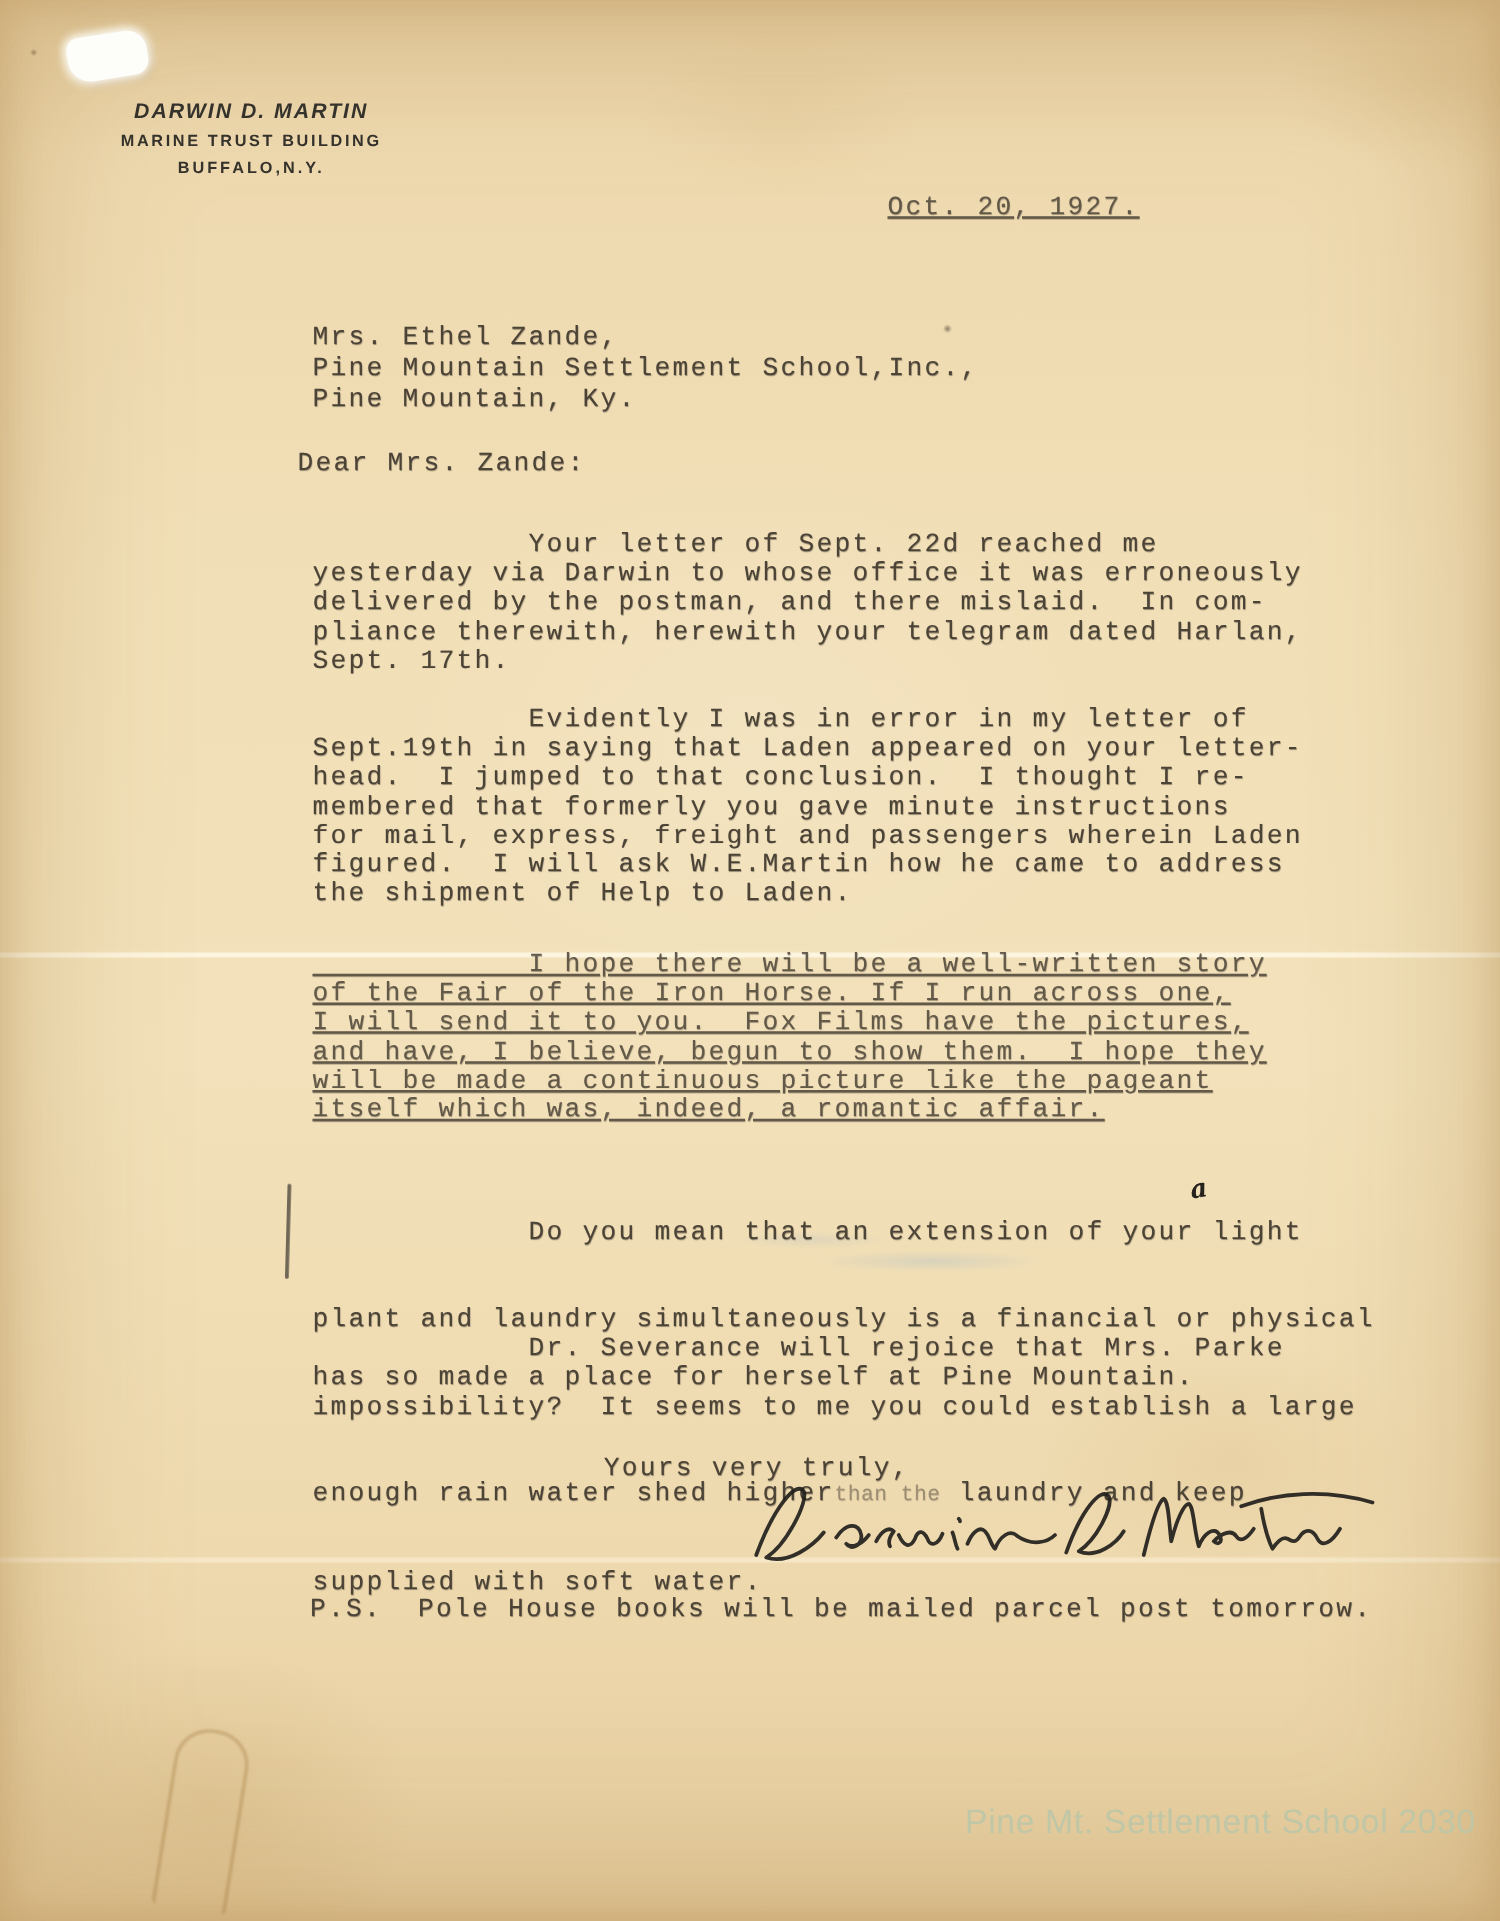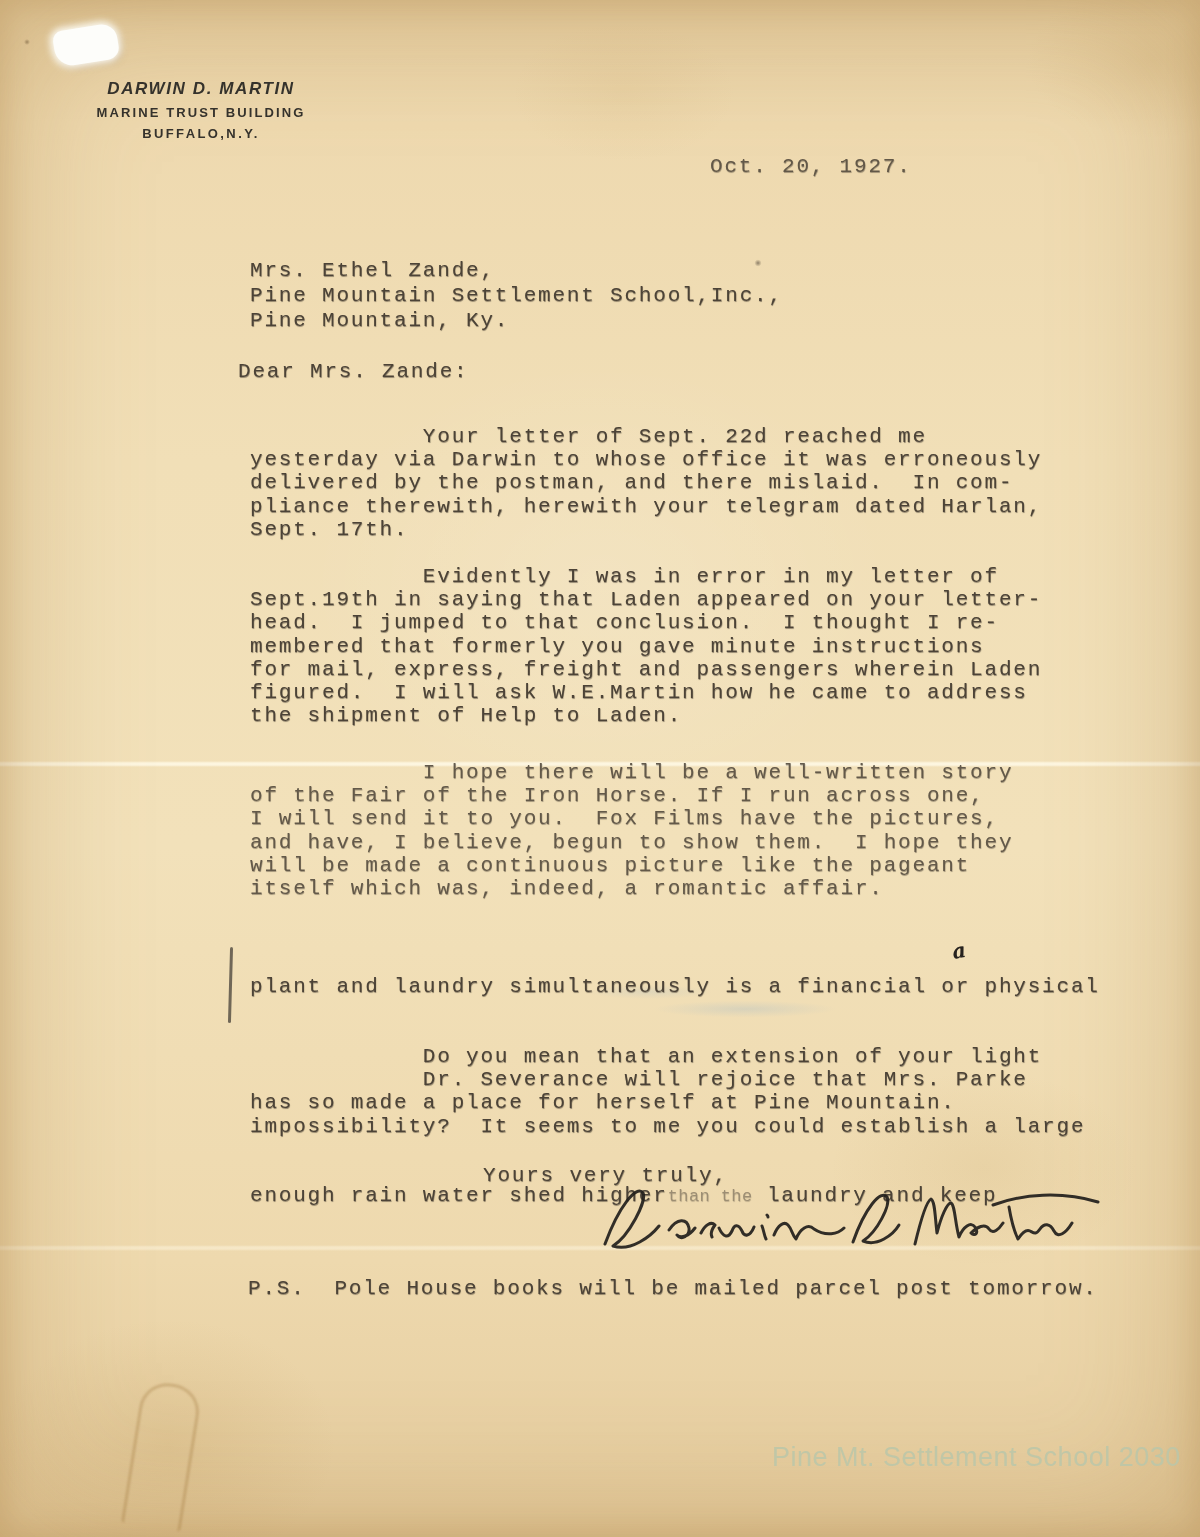--- a/index.html
+++ b/index.html
@@ -30,21 +30,21 @@
       inset 0 0 28px 6px rgba(160,115,55,.22);
   }
 
   .type{
     position:absolute;
     font-family:"Liberation Mono","DejaVu Sans Mono",monospace;
     font-size:21px;line-height:23.2px;letter-spacing:1.8px;
     color:#4c4337;white-space:pre;
     text-shadow:0.4px 0.6px 0.7px rgba(76,67,55,.55);
   }
-  .faded{opacity:.86;}
+  .faded{opacity:.86;text-decoration:underline;}
 
   .letterhead{
     position:absolute;left:55px;top:76px;width:292px;text-align:center;
     color:#35322c;
   }
   .lh1{font-size:17px;font-weight:bold;letter-spacing:1.6px;line-height:26px;font-style:italic;}
   .lh2{font-size:13px;font-weight:bold;letter-spacing:2.1px;line-height:21px;}
   .lh3{font-size:13px;font-weight:bold;letter-spacing:2.4px;line-height:21px;}
 
   .seg-faint{font-size:17px;opacity:.5;letter-spacing:.4px;}
@@ -118,24 +118,25 @@
 the shipment of Help to Laden.</div>
 
 <div class="type faded" style="left:250px;top:761px;">            I hope there will be a well-written story
 of the Fair of the Iron Horse. If I run across one,
 I will send it to you.  Fox Films have the pictures,
 and have, I believe, begun to show them.  I hope they
 will be made a continuous picture like the pageant
 itself which was, indeed, a romantic affair.</div>
 
 <div class="type" style="left:250px;top:929px;">
+  <div>            Do you mean that an extension of your light</div>
   <div>plant and laundry simultaneously is a financial or physical</div>
-  <div>            Do you mean that an extension of your light</div>
   <div>impossibility?  It seems to me you could establish a large</div>
   <div><span>enough rain water shed higher</span><span class="seg-faint">than the</span><span> laundry and keep</span></div>
+  <div>supplied with soft water.</div>
 </div>
 
 <div class="inserted-a">a</div>
 
 <div class="pencil-line"></div>
 
 <div class="type" style="left:250px;top:1068px;">            Dr. Severance will rejoice that Mrs. Parke
 has so made a place for herself at Pine Mountain.</div>
 
 <div class="type" style="left:483px;top:1164px;">Yours very truly,</div>

